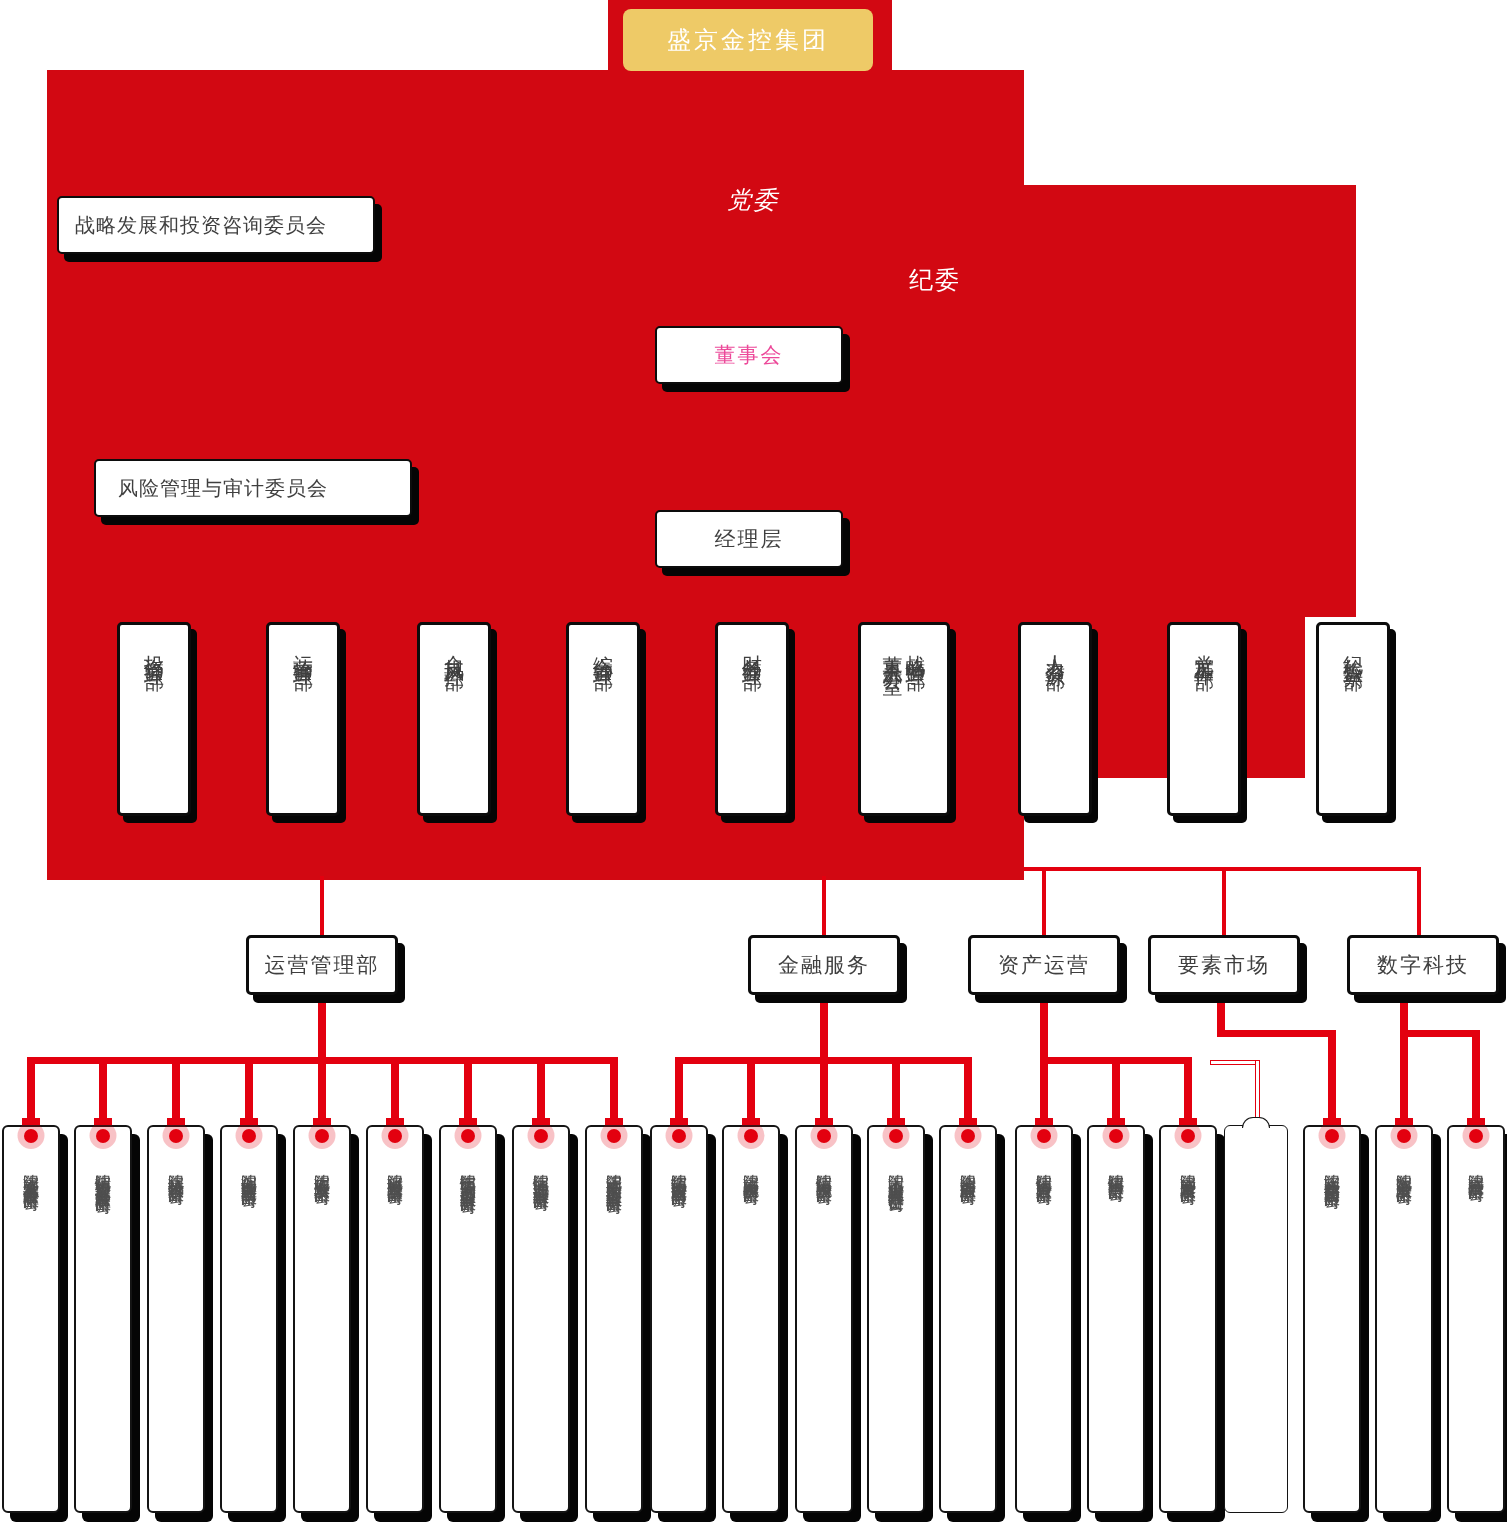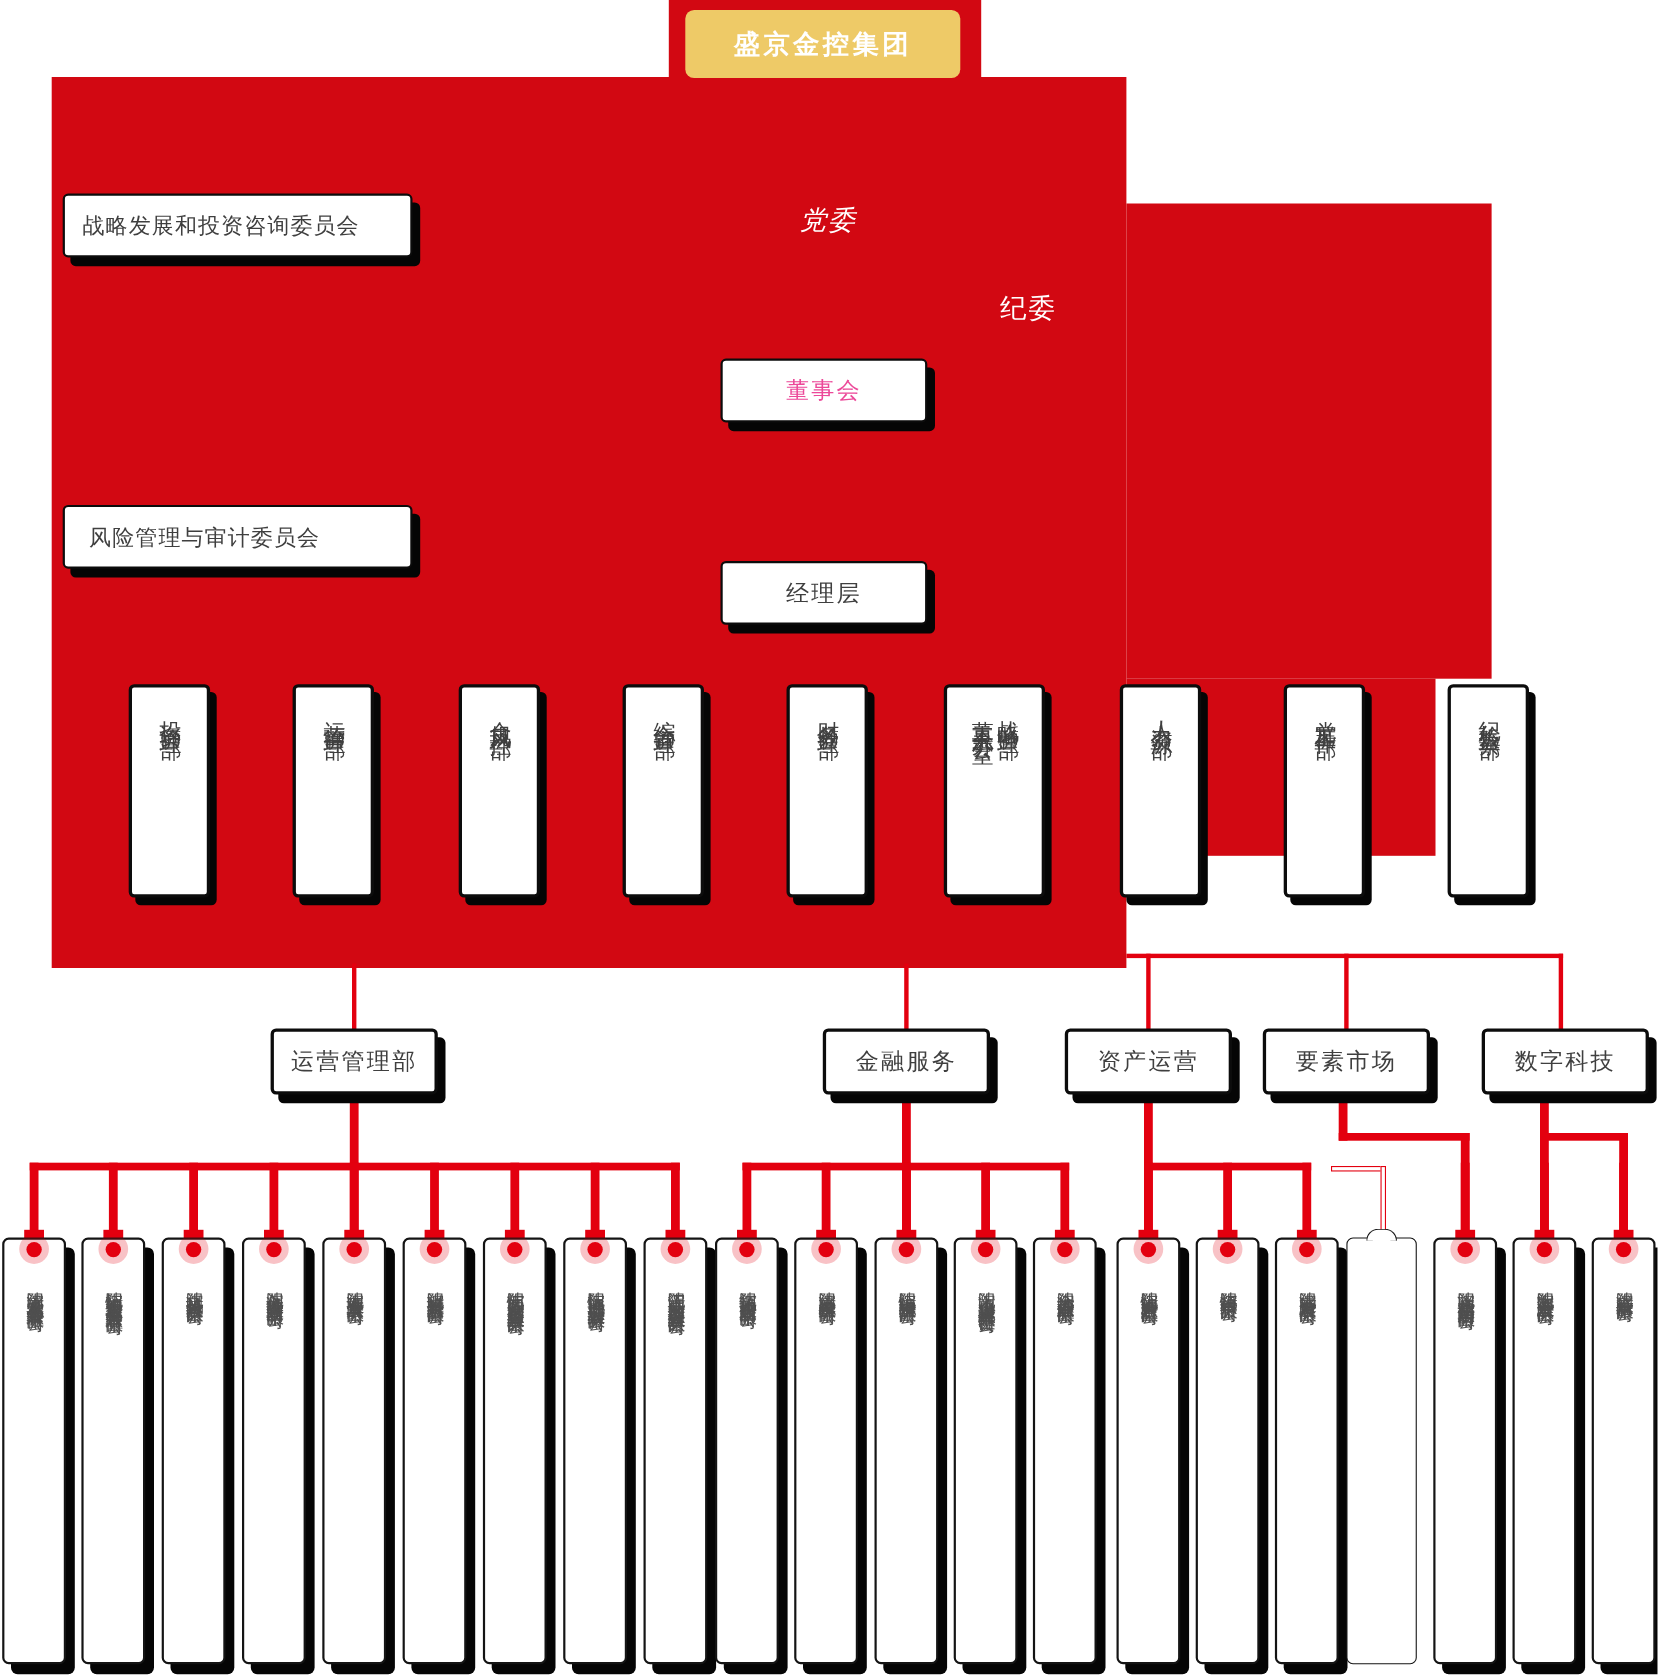--- a/index.html
+++ b/index.html
@@ -6,21 +6,21 @@
   .canvas{
     position:relative;width:1507px;height:1524px;background:#ffffff;overflow:hidden;
     font-family:"Liberation Sans","DejaVu Sans",sans-serif;
   }
   .red{position:absolute;background:#d20812;}
   .line{position:absolute;background:#e3000f;}
   .thin{position:absolute;background:#ffffff;border:1px solid #e3000f;box-sizing:border-box;}
   .lbl{position:absolute;color:#ffffff;font-size:24px;letter-spacing:2px;}
   .title{
     position:absolute;left:623px;top:9px;width:250px;height:62px;background:#eeca67;border-radius:8px;
-    display:flex;align-items:center;justify-content:center;color:#ffffff;font-size:24px;letter-spacing:3px;font-weight:bold;
+    display:flex;align-items:center;justify-content:center;color:#ffffff;font-size:24px;letter-spacing:3px;
   }
   .box{position:absolute;background:#ffffff;border:2px solid #0c0c0c;border-radius:5px;
        box-shadow:7px 8px 0 #050505;box-sizing:border-box;color:#3f3f3f;}
   .committee{left:57px;width:318px;height:58px;display:flex;align-items:center;
              padding-left:22px;font-size:20px;letter-spacing:1px;}
   .center-box{left:655px;width:188px;height:58px;display:flex;align-items:center;justify-content:center;
               font-size:21px;letter-spacing:2px;}
   .board-text{color:#ec4899;}
   .dept{top:622px;width:74px;height:194px;border-width:3px;box-shadow:6px 7px 0 #050505;
         display:flex;justify-content:center;padding-top:14px;}
@@ -97,24 +97,24 @@
   <div class="stub" style="left:1400px;"></div>
   <div class="stub" style="left:1472px;"></div>
 
   <div class="title">
     <span>盛京金控集团</span>
   </div>
 
   <div class="lbl" style="left:727px;top:184px;font-style:italic;">党委</div>
   <div class="lbl" style="left:909px;top:264px;">纪委</div>
 
-  <div class="box committee" style="top:176px;padding-left:16px;">
+  <div class="box committee" style="top:196px;padding-left:16px;">
     <span>战略发展和投资咨询委员会</span>
   </div>
-  <div class="box committee" style="top:459px;">
+  <div class="box committee" style="top:459px;margin-left:37px;">
     <span>风险管理与审计委员会</span>
   </div>
 
   <div class="box center-box" style="top:326px;">
     <span class="board-text">董事会</span>
   </div>
   <div class="box center-box" style="top:465px;margin-top:45px;">
     <span>经理层</span>
   </div>
 

